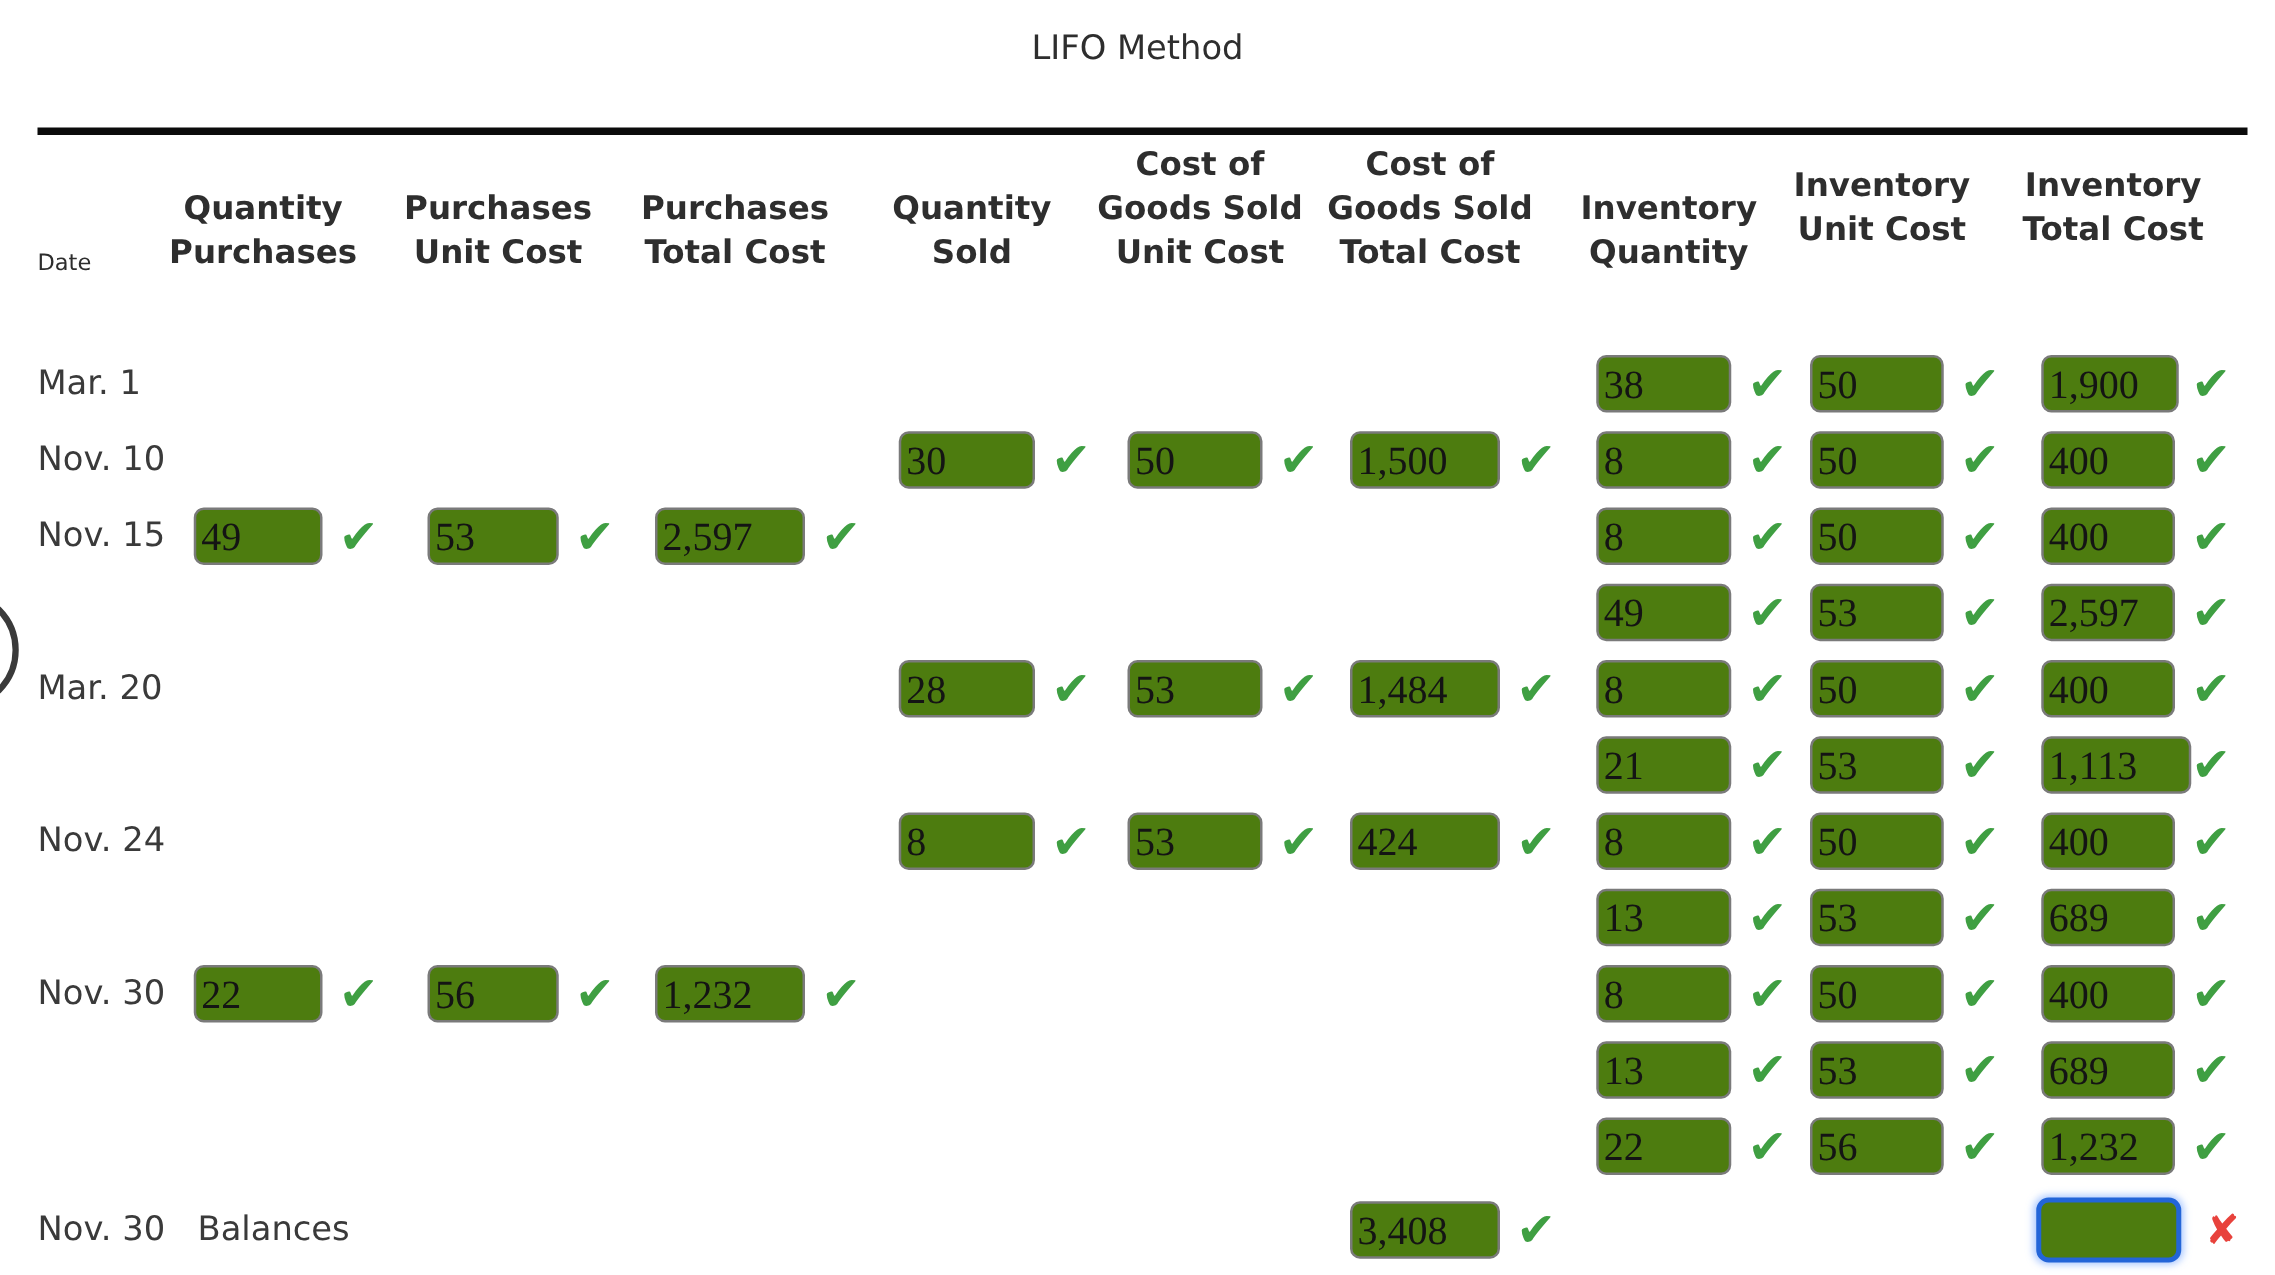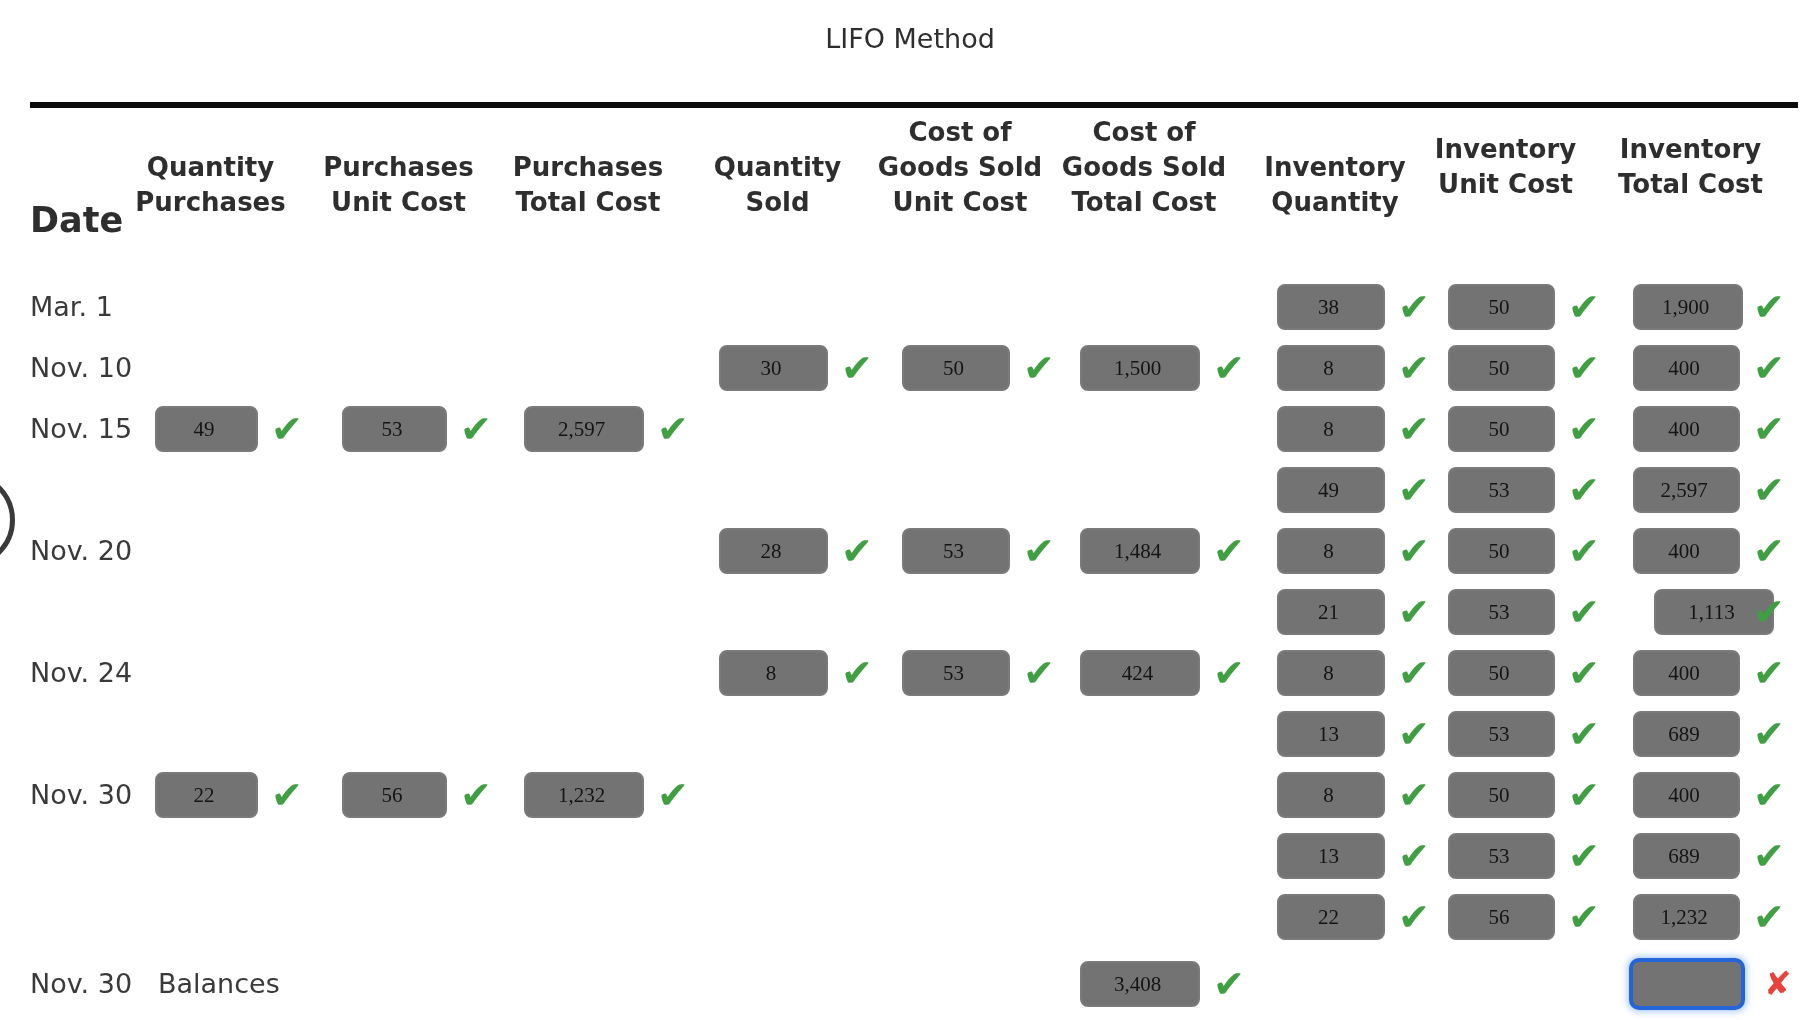--- a/index.html
+++ b/index.html
@@ -7,26 +7,26 @@
     position:relative;width:1820px;height:1020px;background:#ffffff;
     font-family:"DejaVu Sans","Liberation Sans",sans-serif;color:#2e2e2e;overflow:hidden;
   }
   .title-line{width:100%;text-align:center;font-weight:normal;font-size:27px;color:#2e2e2e;line-height:34px;}
   #title-block{position:absolute;top:22px;left:0;width:1820px;}
   #top-rule{position:absolute;left:30px;top:102px;width:1768px;height:6px;background:#0b0b0b;}
   #partial-circle{position:absolute;left:-81px;top:472px;width:96px;height:96px;border:5px solid #3a3a3a;
     border-radius:50%;box-sizing:border-box;background:transparent;}
   .col-header{position:absolute;transform:translateX(-50%);text-align:center;font-weight:bold;
     font-size:26px;line-height:35px;color:#2e2e2e;white-space:nowrap;}
-  #date-header{position:absolute;left:30px;top:200px;font-weight:bold;font-size:35px;color:#2e2e2e;}
+  #date-header{position:absolute;left:30px;top:200px;font-weight:normal;font-size:18px;color:#2e2e2e;}
   .date-label{position:absolute;font-size:27px;color:#3a3a3a;line-height:36px;white-space:nowrap;}
   .cell-input{
     position:absolute;box-sizing:border-box;height:46px;border:2px solid #7a7a7a;border-radius:8px;
-    background:#737373;font-family:"Liberation Serif","DejaVu Serif",serif;font-size:21px;color:#141414;
-    text-align:center;padding:0 9px 0 4px;outline:none;
+    background:#4d7c0f;font-family:"Liberation Serif","DejaVu Serif",serif;font-size:32px;color:#141414;
+    text-align:left;padding:0 9px 0 4px;outline:none;
   }
   .cell-input.focused{
     border:4px solid #2365d8;border-radius:10px;
     box-shadow:0 0 6px 2px rgba(110,160,255,0.55);
   }
   .status-icon{position:absolute;font-weight:bold;line-height:48px;width:44px;text-align:left;}
   .status-check{font-size:38px;}
   .status-cross{font-size:33px;}
 </style>
 </head>
@@ -112,38 +112,38 @@
       <input type="text" readonly="" class="cell-input" value="50" style="left: 1448px; top: 406px; width: 107px;">
       <span class="status-icon status-check" style="left: 1568px; top: 405px; color: rgb(63, 159, 66);">✔</span>
       <input type="text" readonly="" class="cell-input" value="400" style="left: 1633px; top: 406px; width: 107px;">
       <span class="status-icon status-check" style="left: 1753px; top: 405px; color: rgb(63, 159, 66);">✔</span>
       <input type="text" readonly="" class="cell-input" value="49" style="left: 1277px; top: 467px; width: 108px;">
       <span class="status-icon status-check" style="left: 1398px; top: 466px; color: rgb(63, 159, 66);">✔</span>
       <input type="text" readonly="" class="cell-input" value="53" style="left: 1448px; top: 467px; width: 107px;">
       <span class="status-icon status-check" style="left: 1568px; top: 466px; color: rgb(63, 159, 66);">✔</span>
       <input type="text" readonly="" class="cell-input" value="2,597" style="left: 1633px; top: 467px; width: 107px;">
       <span class="status-icon status-check" style="left: 1753px; top: 466px; color: rgb(63, 159, 66);">✔</span>
-      <div class="date-label" style="left: 30px; top: 533px;">Nov. 20</div>
+      <div class="date-label" style="left: 30px; top: 533px;">Mar. 20</div>
       <input type="text" readonly="" class="cell-input" value="28" style="left: 719px; top: 528px; width: 109px;">
       <span class="status-icon status-check" style="left: 841px; top: 527px; color: rgb(63, 159, 66);">✔</span>
       <input type="text" readonly="" class="cell-input" value="53" style="left: 902px; top: 528px; width: 108px;">
       <span class="status-icon status-check" style="left: 1023px; top: 527px; color: rgb(63, 159, 66);">✔</span>
       <input type="text" readonly="" class="cell-input" value="1,484" style="left: 1080px; top: 528px; width: 120px;">
       <span class="status-icon status-check" style="left: 1213px; top: 527px; color: rgb(63, 159, 66);">✔</span>
       <input type="text" readonly="" class="cell-input" value="8" style="left: 1277px; top: 528px; width: 108px;">
       <span class="status-icon status-check" style="left: 1398px; top: 527px; color: rgb(63, 159, 66);">✔</span>
       <input type="text" readonly="" class="cell-input" value="50" style="left: 1448px; top: 528px; width: 107px;">
       <span class="status-icon status-check" style="left: 1568px; top: 527px; color: rgb(63, 159, 66);">✔</span>
       <input type="text" readonly="" class="cell-input" value="400" style="left: 1633px; top: 528px; width: 107px;">
       <span class="status-icon status-check" style="left: 1753px; top: 527px; color: rgb(63, 159, 66);">✔</span>
       <input type="text" readonly="" class="cell-input" value="21" style="left: 1277px; top: 589px; width: 108px;">
       <span class="status-icon status-check" style="left: 1398px; top: 588px; color: rgb(63, 159, 66);">✔</span>
       <input type="text" readonly="" class="cell-input" value="53" style="left: 1448px; top: 589px; width: 107px;">
       <span class="status-icon status-check" style="left: 1568px; top: 588px; color: rgb(63, 159, 66);">✔</span>
-      <input type="text" readonly="" class="cell-input" value="1,113" style="left: 1633px; top: 589px; width: 120px; margin-left: 21px;">
+      <input type="text" readonly="" class="cell-input" value="1,113" style="left: 1633px; top: 589px; width: 120px;">
       <span class="status-icon status-check" style="left: 1753px; top: 588px; color: rgb(63, 159, 66);">✔</span>
       <div class="date-label" style="left: 30px; top: 655px;">Nov. 24</div>
       <input type="text" readonly="" class="cell-input" value="8" style="left: 719px; top: 650px; width: 109px;">
       <span class="status-icon status-check" style="left: 841px; top: 649px; color: rgb(63, 159, 66);">✔</span>
       <input type="text" readonly="" class="cell-input" value="53" style="left: 902px; top: 650px; width: 108px;">
       <span class="status-icon status-check" style="left: 1023px; top: 649px; color: rgb(63, 159, 66);">✔</span>
       <input type="text" readonly="" class="cell-input" value="424" style="left: 1080px; top: 650px; width: 120px;">
       <span class="status-icon status-check" style="left: 1213px; top: 649px; color: rgb(63, 159, 66);">✔</span>
       <input type="text" readonly="" class="cell-input" value="8" style="left: 1277px; top: 650px; width: 108px;">
       <span class="status-icon status-check" style="left: 1398px; top: 649px; color: rgb(63, 159, 66);">✔</span>

